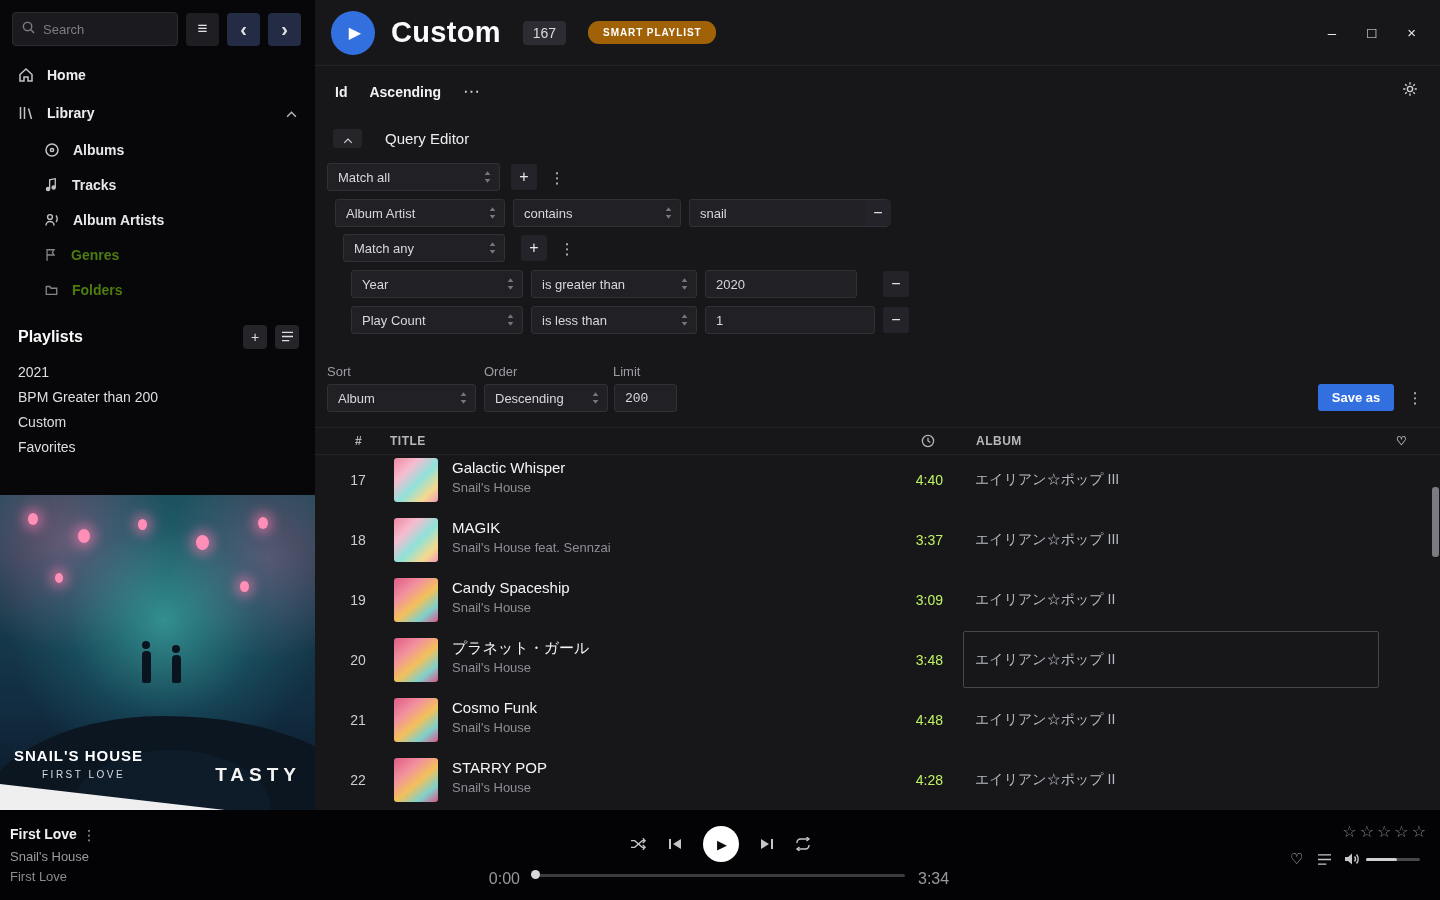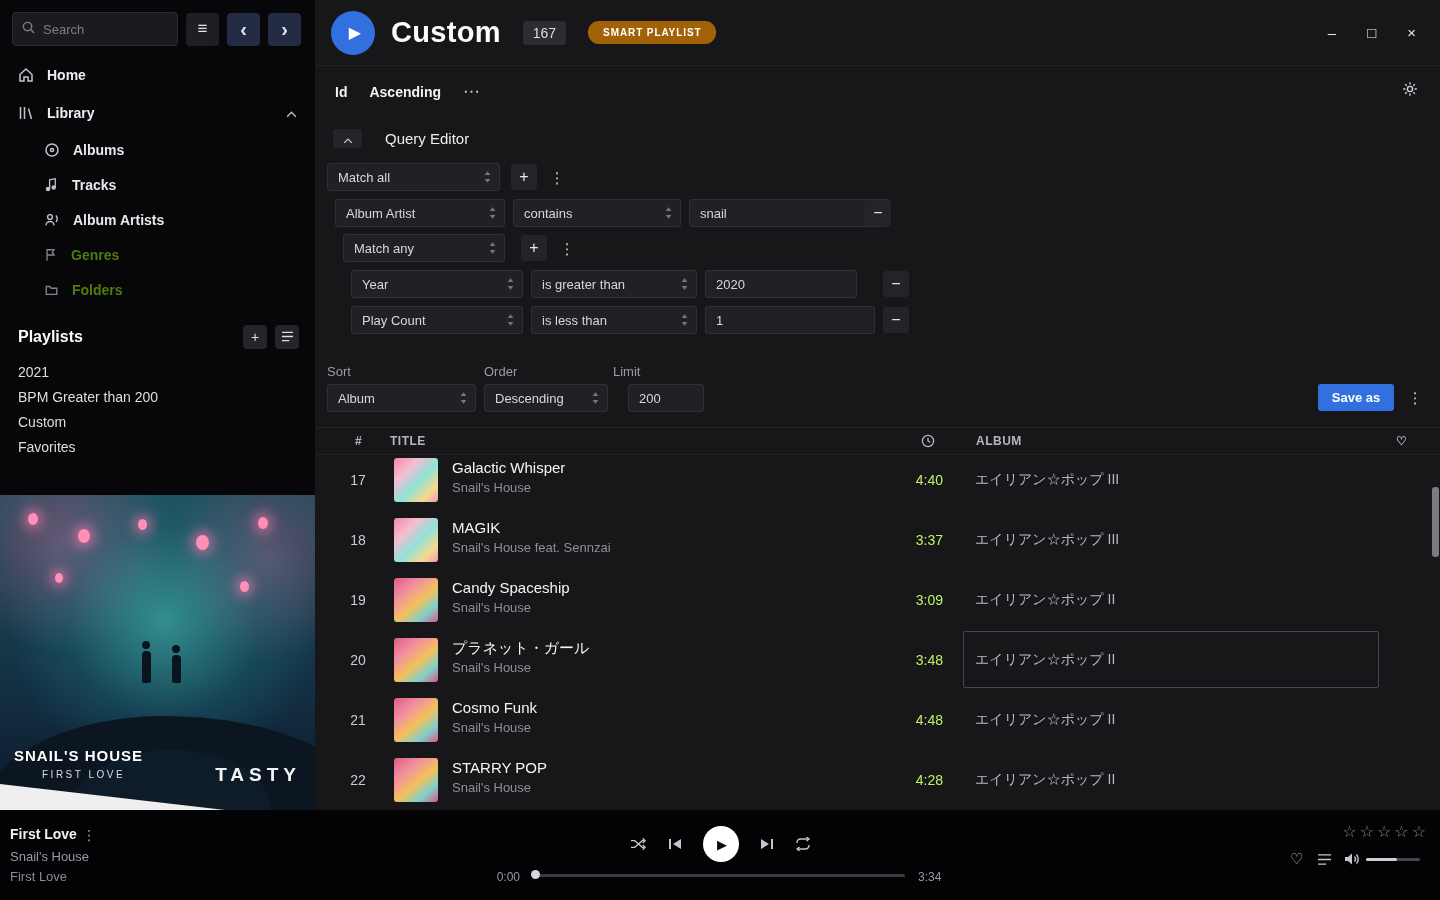--- a/index.html
+++ b/index.html
@@ -113,21 +113,21 @@
   .player { position:absolute; left:0; top:810px; width:1440px; height:90px; background:#030305; z-index:3; }
   .p-title { position:absolute; left:10px; top:16px; font-size:14px; font-weight:700; color:#f0f0f2; }
   .p-kebab { position:absolute; left:82px; top:17px; color:#a8a8ae; font-size:14px; cursor:pointer; }
   .p-artist { position:absolute; left:10px; top:39px; font-size:13px; color:#9a9aa0; }
   .p-album { position:absolute; left:10px; top:59px; font-size:13px; color:#8a8a90; }
   .transport { position:absolute; left:560px; top:12px; width:320px; height:44px;
     display:flex; align-items:center; justify-content:center; gap:21px; }
   .t-icon { color:#c6c6ca; display:flex; cursor:pointer; }
   .play-btn { width:36px; height:36px; border-radius:50%; background:#ffffff; color:#0b0b0d;
     display:flex; align-items:center; justify-content:center; font-size:13px; padding-left:3px; cursor:pointer; }
-  .prog-time { position:absolute; top:60px; font-size:12px; color:#98989e; }
+  .prog-time { position:absolute; top:60px; font-size:16px; color:#98989e; }
   .prog-bar { position:absolute; left:535px; top:64px; width:370px; height:3px; background:#3a3a3f; border-radius:2px; cursor:pointer; }
   .prog-knob { position:absolute; left:531px; top:60px; width:9px; height:9px; border-radius:50%; background:#d8d8dc; cursor:pointer; }
   .stars { position:absolute; right:14px; top:12px; display:flex; gap:3px; font-size:16px; color:#85858c; }
   .stars span { cursor:pointer; }
   .pr-icon { position:absolute; color:#c6c6ca; display:flex; cursor:pointer; }
   .vol-track { position:absolute; left:1366px; top:48px; width:54px; height:3px; background:#46464b; border-radius:2px; cursor:pointer; }
   .vol-fill { width:57%; height:100%; background:#d0d0d4; border-radius:2px; }
 </style>
 </head>
 <body>
@@ -420,21 +420,21 @@
     </div>
     <div class="dd" style="left:169px;top:384px;width:124px">
       <span>Descending</span>
       <span class="darr">
           <svg width="7" height="12" viewBox="0 0 8 13" fill="currentColor">
             <path d="M4 0 7.2 4.3H.8z"></path>
             <path d="M4 13 .8 8.7h6.4z"></path>
           </svg>
         </span>
     </div>
-    <input class="tin" style="left: 313px; top: 384px; width: 76px;" value="200">
+    <input class="tin" style="left: 299px; top: 384px; width: 63px; font-family: Liberation Mono, monospace;" value="200">
     <div class="save-btn">
         <span>Save as</span>
       </div>
     <div class="kebab" style="left:1092px;top:389px">⋮</div>
 
     <div class="tbl-head">
       <span style="left:40px">#</span>
       <span style="left:75px">TITLE</span>
       <span style="left:606px">
         <svg width="14" height="14" viewBox="0 0 14 14" fill="none" stroke="currentColor" stroke-width="1.3">

